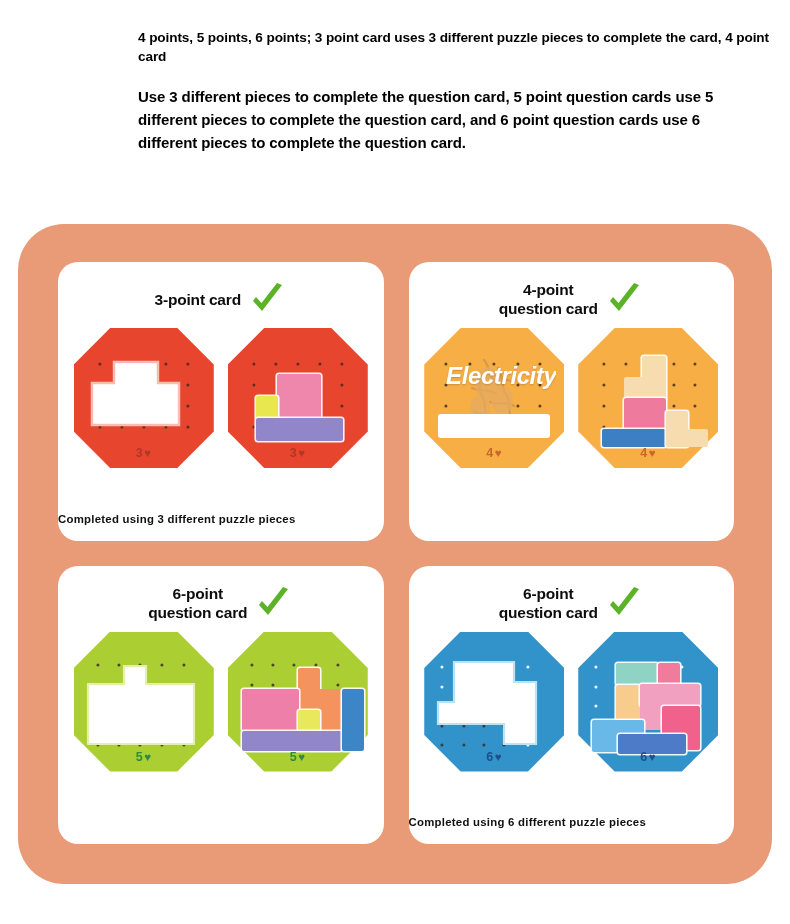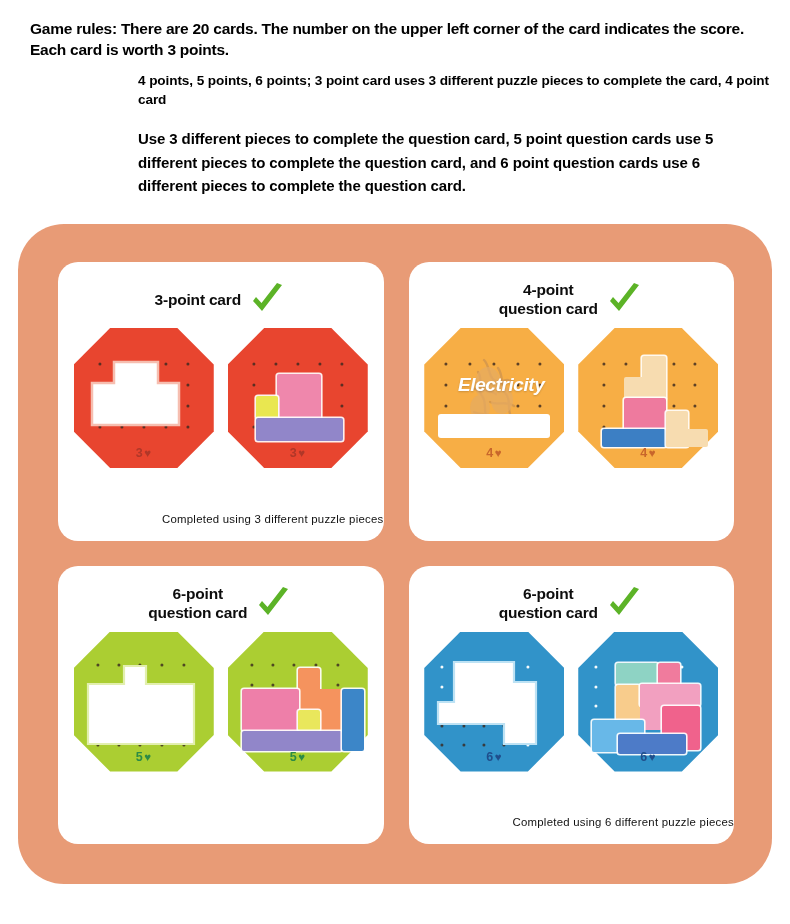--- a/index.html
+++ b/index.html
@@ -102,22 +102,22 @@
     height: 140px;
     display: flex;
     justify-content: center;
     align-items: flex-start;
     gap: 14px;
   }
   .caption {
     position: absolute;
     left: 0; right: 0;
     bottom: 16px;
-    text-align: right;
-    font-weight: normal;
+    text-align: left;
+    font-weight: bold;
     font-size: 11.4px;
     letter-spacing: 0.25px;
     color: #111;
   }
 
   
   .tile {
     width: 140px;
     height: 140px;
     position: relative;
@@ -172,45 +172,44 @@
   }
   .elec-sketch {
     position: absolute;
     left: 22px; top: 16px;
     width: 78px; height: 84px;
     opacity: .55;
   }
   .elec-word {
     position: absolute;
     left: 4px;
-    top: 36px;
+    top: 24px;
     width: 130px;
     text-align: center;
     color: #ffffff;
     font-weight: bold;
-    font-size: 19px;
+    font-size: 24px;
     font-style: italic;
     letter-spacing: -0.4px;
     text-shadow: 0 1px 2px rgba(0,0,0,.18);
   }
   .elec-strip {
     position: absolute;
     left: 6px;
     bottom: 8px;
     width: 112px;
     height: 24px;
     background: #ffffff;
     border-radius: 3px;
   }
 </style>
 </head>
 <body>
 
 <div class="rules">
-  <div class="rules-line">Game rules: There are 20 cards. The number on the upper left corner of the card indicates the score. Each card is worth 3 points.</div>
   <div class="rules-p2">4 points, 5 points, 6 points; 3 point card uses 3 different puzzle pieces to complete the card, 4 point card</div>
   <div class="rules-p3">Use 3 different pieces to complete the question card, 5 point question cards use 5 different pieces to complete the question card, and 6 point question cards use 6 different pieces to complete the question card.</div>
 </div>
 
 <div class="panel">
   <div class="grid">
 
     <div class="card">
       <div class="card-head">
         <div class="card-title">3-point card</div>

